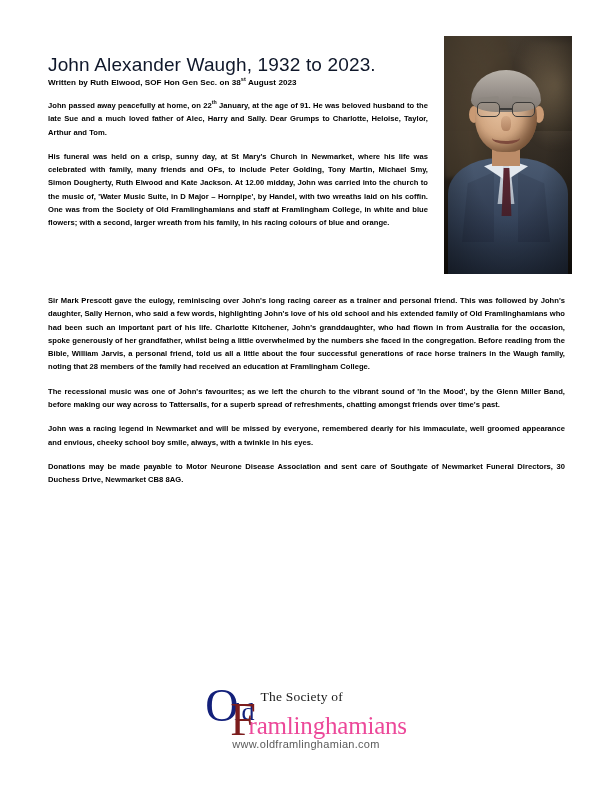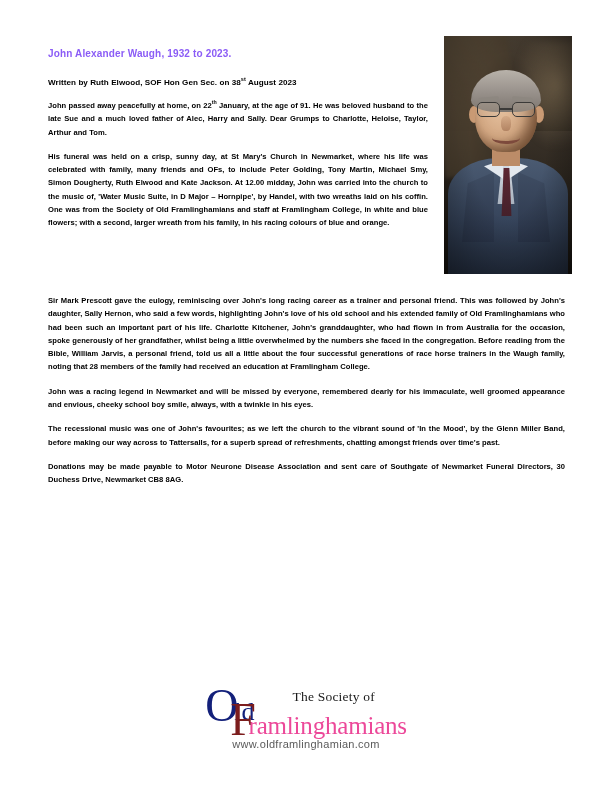--- a/index.html
+++ b/index.html
@@ -19,24 +19,24 @@
     inset: 0;
     background: #ffffff;
     padding: 0;
   }
 
   
   .doc-title {
     position: absolute;
     left: 48px;
     top: 41px;
-    font-size: 10px;
-    font-weight: bold;
+    font-size: 19px;
+    font-weight: normal;
     letter-spacing: 0.15px;
-    color: #8b5cf6;
+    color: #0f172a;
     white-space: nowrap;
   }
 
   .byline {
     position: absolute;
     left: 48px;
     top: 78px;
     font-size: 8.1px;
     font-weight: bold;
     letter-spacing: 0.05px;
@@ -247,21 +247,20 @@
     color: #13207a;
     margin-left: -4px;
     margin-top: 13px;
     z-index: 3;
     position: relative;
   }
   .logo-textgroup {
     position: relative;
     margin-left: 6px;
     margin-top: 1px;
-    text-align: center;
   }
   .logo-society {
     font-family: "Liberation Serif", serif;
     font-size: 13.5px;
     line-height: 14px;
     color: #1a1a1a;
     letter-spacing: 0.2px;
   }
   .logo-fram {
     font-family: "Liberation Serif", serif;
@@ -328,22 +327,22 @@
     <div class="vignette"></div>
   </div>
 
   <div class="body-col">
     <p class="para"><span>John passed away peacefully at home, on 22</span><sup>th</sup><span> January, at the age of 91. He was beloved husband to the late Sue and a much loved father of Alec, Harry and Sally.  Dear Grumps to Charlotte, Heloise, Taylor, Arthur and Tom.</span></p>
     <p class="para">His funeral was held on a crisp, sunny day, at St Mary's Church in Newmarket, where his life was celebrated with family,  many friends and OFs, to include Peter Golding, Tony Martin, Michael Smy, Simon Dougherty,  Ruth Elwood and Kate Jackson.  At 12.00 midday, John was carried into the church to the music of, 'Water Music Suite, in D Major – Hornpipe', by Handel, with two wreaths laid on his coffin. One was from the Society of Old Framlinghamians and staff at Framlingham College, in white and blue flowers; with a second, larger wreath from his family, in his racing colours of blue and orange.</p>
   </div>
 
   <div class="wide-block">
     <p class="para">Sir Mark Prescott gave the eulogy, reminiscing over John's long racing career as a trainer and personal friend. This was followed by John's daughter, Sally Hernon, who said a few words, highlighting John's love of his old school and his extended family of Old Framlinghamians who had been such an important part of his life.  Charlotte Kitchener, John's granddaughter, who had flown in from Australia for the occasion, spoke generously of her grandfather, whilst being a little overwhelmed by the numbers she faced in the congregation.  Before reading from the Bible, William Jarvis, a personal friend, told us all a little about the four successful generations of race horse trainers in the Waugh family, noting that 28 members of the family had received an education at Framlingham College.</p>
+    <p class="para">The recessional music was one of John's favourites; as we left the church to the vibrant sound of 'In the Mood', by the Glenn Miller Band, before making our way across to Tattersalls, for a superb spread of refreshments, chatting amongst friends over time's past.</p>
     <p class="para">John was a racing legend in Newmarket and will be missed by everyone, remembered dearly for his immaculate, well groomed appearance and envious, cheeky school boy smile, always, with a twinkle in his eyes.</p>
-    <p class="para">The recessional music was one of John's favourites; as we left the church to the vibrant sound of 'In the Mood', by the Glenn Miller Band, before making our way across to Tattersalls, for a superb spread of refreshments, chatting amongst friends over time's past.</p>
     <p class="para">Donations may be made payable to Motor Neurone Disease Association and sent care of Southgate of Newmarket Funeral Directors, 30 Duchess Drive, Newmarket CB8 8AG.</p>
   </div>
 
   <div class="logo-wrap">
     <div class="logo-mark">
       <span class="logo-O">O</span>
       <span class="logo-ld">ld</span>
       <span class="logo-F">F</span>
       <span class="logo-textgroup">
         <span class="logo-society">The Society of</span>

